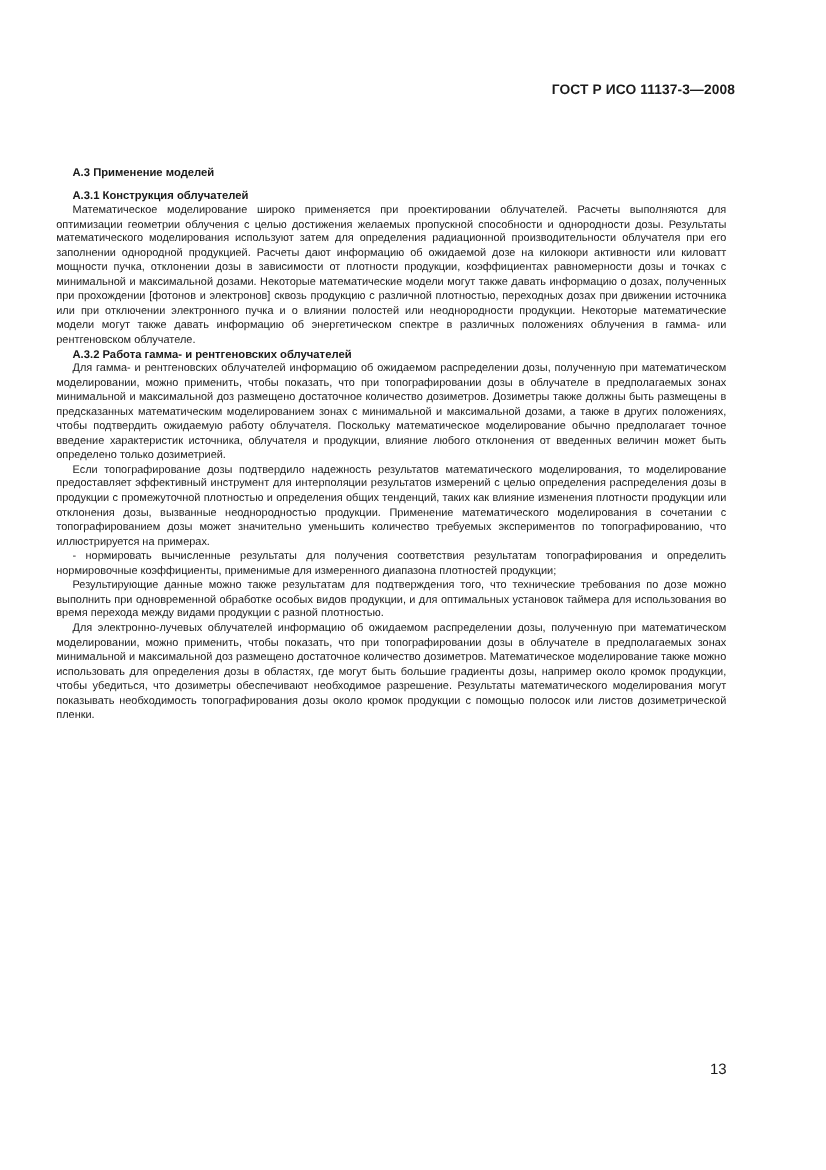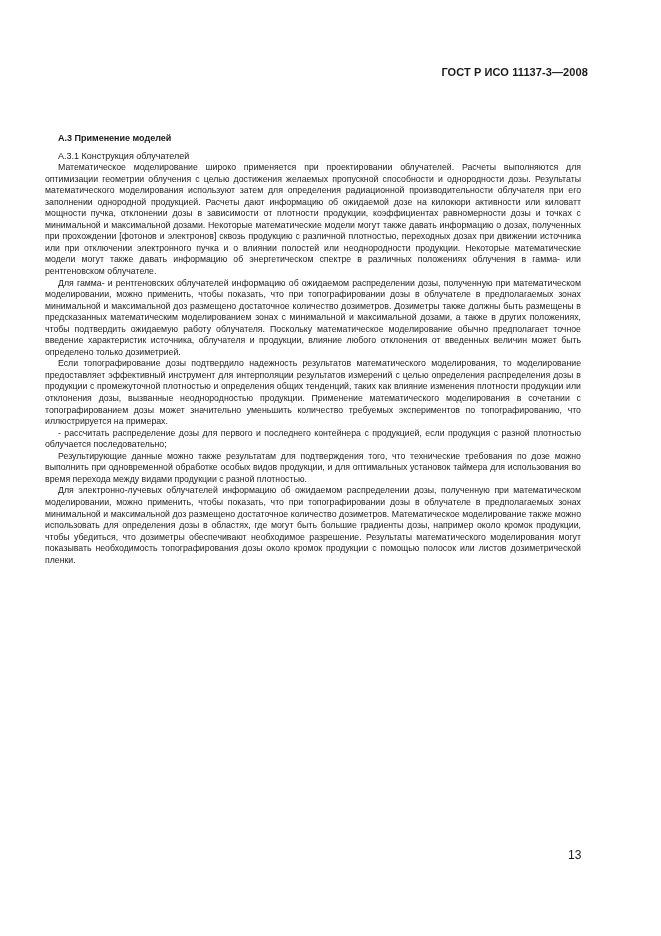--- a/index.html
+++ b/index.html
@@ -3,35 +3,36 @@
 <meta charset="utf-8">
 <style>
   html, body { margin: 0; padding: 0; background: #ffffff; }
   body { width: 661px; height: 936px; position: relative; overflow: hidden;
          font-family: "Liberation Sans", "DejaVu Sans", sans-serif; color: #1a1a1a; }
   .header { position: absolute; top: 66px; right: 73px; font-weight: bold; font-size: 11px; letter-spacing: 0.1px; }
   .content { position: absolute; top: 93px; left: 45px; width: 536px; font-size: 8.75px; line-height: 11.55px; margin-top: 40px; }
   .content p { margin: 0; text-align: justify; text-align-last: left; }
   .indent { text-indent: 13px; }
   .h2 { font-weight: bold; margin-left: 13px !important; font-size: 9px; }
-  .h3 { font-weight: normal; margin-left: 13px !important; font-size: 9px; }
+  .h3 { font-weight: bold; margin-left: 13px !important; font-size: 9px; }
   .page-number { position: absolute; top: 848px; left: 568px; font-size: 12px; }
 </style>
 </head>
 <body>
 
 <div class="header">ГОСТ Р ИСО 11137-3—2008</div>
 
 <div class="content">
   <p class="h2" style="margin-bottom:6px;">А.3  Применение моделей</p>
 
   <p class="h3">А.3.1  Конструкция облучателей</p>
   <p class="indent">Математическое моделирование широко применяется при проектировании облучателей. Расчеты выполняются для оптимизации геометрии облучения с целью достижения желаемых пропускной способности и однородности дозы. Результаты математического моделирования используют затем для определения радиационной производительности облучателя при его заполнении однородной продукцией. Расчеты дают информацию об ожидаемой дозе на килокюри активности или киловатт мощности пучка, отклонении дозы в зависимости от плотности продукции, коэффициентах равномерности дозы и точках с минимальной и максимальной дозами. Некоторые математические модели могут также давать информацию о дозах, полученных при прохождении [фотонов и электронов] сквозь продукцию с различной плотностью, переходных дозах при движении источника или при отключении электронного пучка и о влиянии полостей или неоднородности продукции. Некоторые математические модели могут также давать информацию об энергетическом спектре в различных положениях облучения в гамма- или рентгеновском облучателе.</p>
 
+  <p class="h3">А.3.2  Работа гамма- и рентгеновских облучателей</p>
   <p class="indent">Для гамма- и рентгеновских облучателей информацию об ожидаемом распределении дозы, полученную при математическом моделировании, можно применить, чтобы показать, что при топографировании дозы в облучателе в предполагаемых зонах минимальной и максимальной доз размещено достаточное количество дозиметров. Дозиметры также должны быть размещены в предсказанных математическим моделированием зонах с минимальной и максимальной дозами, а также в других положениях, чтобы подтвердить ожидаемую работу облучателя. Поскольку математическое моделирование обычно предполагает точное введение характеристик источника, облучателя и продукции, влияние любого отклонения от введенных величин может быть определено только дозиметрией.</p>
   <p class="indent">Если топографирование дозы подтвердило надежность результатов математического моделирования, то моделирование предоставляет эффективный инструмент для интерполяции результатов измерений с целью определения распределения дозы в продукции с промежуточной плотностью и определения общих тенденций, таких как влияние изменения плотности продукции или отклонения дозы, вызванные неоднородностью продукции. Применение математического моделирования в сочетании с топографированием дозы может значительно уменьшить количество требуемых экспериментов по топографированию, что иллюстрируется на примерах.</p>
-  <p class="indent">- рассчитать распределение дозы для первого и последнего контейнера с продукцией, если продукция с разной плотностью облучается последовательно;</p>
+  <p class="indent">- нормировать вычисленные результаты для получения соответствия результатам топографирования и определить нормировочные коэффициенты, применимые для измеренного диапазона плотностей продукции;</p>
   <p class="indent">Результирующие данные можно также результатам для подтверждения того, что технические требования по дозе можно выполнить при одновременной обработке особых видов продукции, и для оптимальных установок таймера для использования во время перехода между видами продукции с разной плотностью.</p>
 
   <p class="indent">Для электронно-лучевых облучателей информацию об ожидаемом распределении дозы, полученную при математическом моделировании, можно применить, чтобы показать, что при топографировании дозы в облучателе в предполагаемых зонах минимальной и максимальной доз размещено достаточное количество дозиметров. Математическое моделирование также можно использовать для определения дозы в областях, где могут быть большие градиенты дозы, например около кромок продукции, чтобы убедиться, что дозиметры обеспечивают необходимое разрешение. Результаты математического моделирования могут показывать необходимость топографирования дозы около кромок продукции с помощью полосок или листов дозиметрической пленки.</p>
 </div>
 
 <div class="page-number">13</div>
 
 </body></html>

